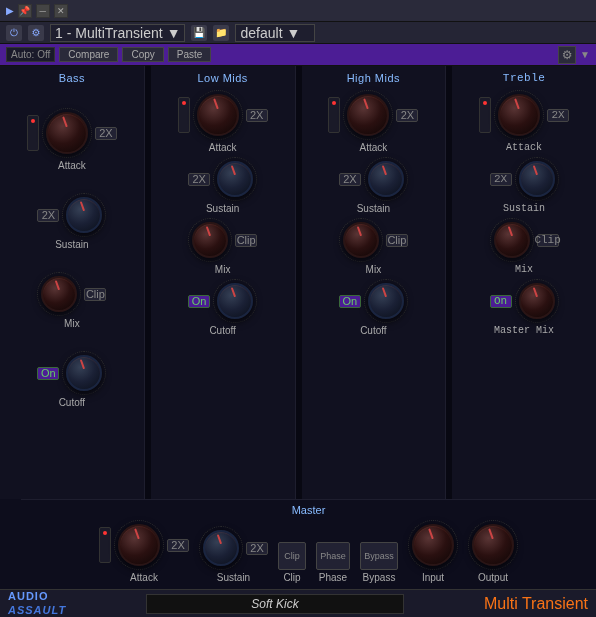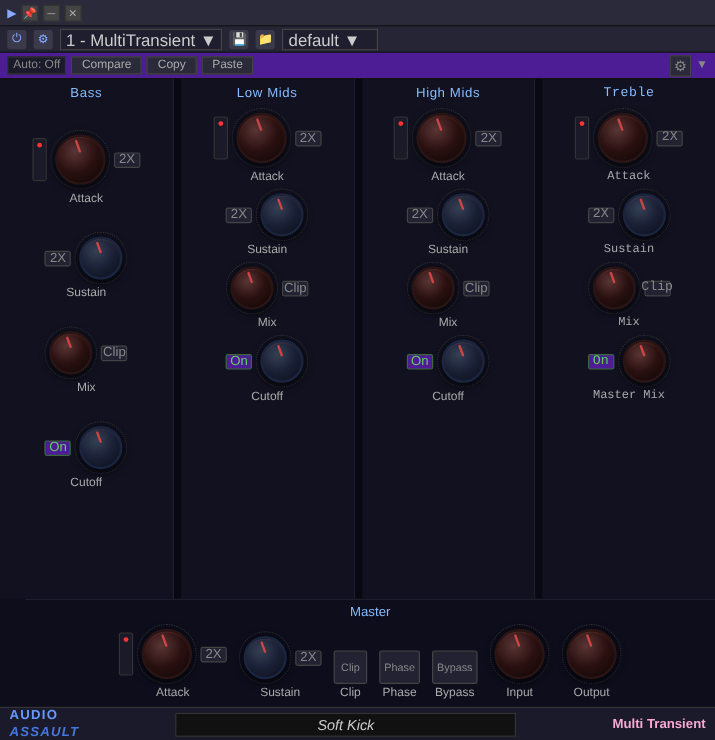--- a/index.html
+++ b/index.html
@@ -141,23 +141,23 @@
       margin: 0 40px;
       display: flex;
       align-items: center;
       justify-content: center;
       font-size: 12px;
       color: #ccc;
       border: 1px solid #333;
       font-style: italic;
     }
     .status-plugin-name {
-      font-size: 11px;
-      color: #f9a8d4;
-      font-weight: bold;
+      font-size: 16px;
+      color: #f97316;
+      font-weight: normal;
     }
 
     .col {
       display: flex;
       flex-direction: column;
       align-items: center;
       border-right: 1px solid #1e1e2e;
       padding: 6px 2px 4px;
       gap: 2px;
       background: #111120;

